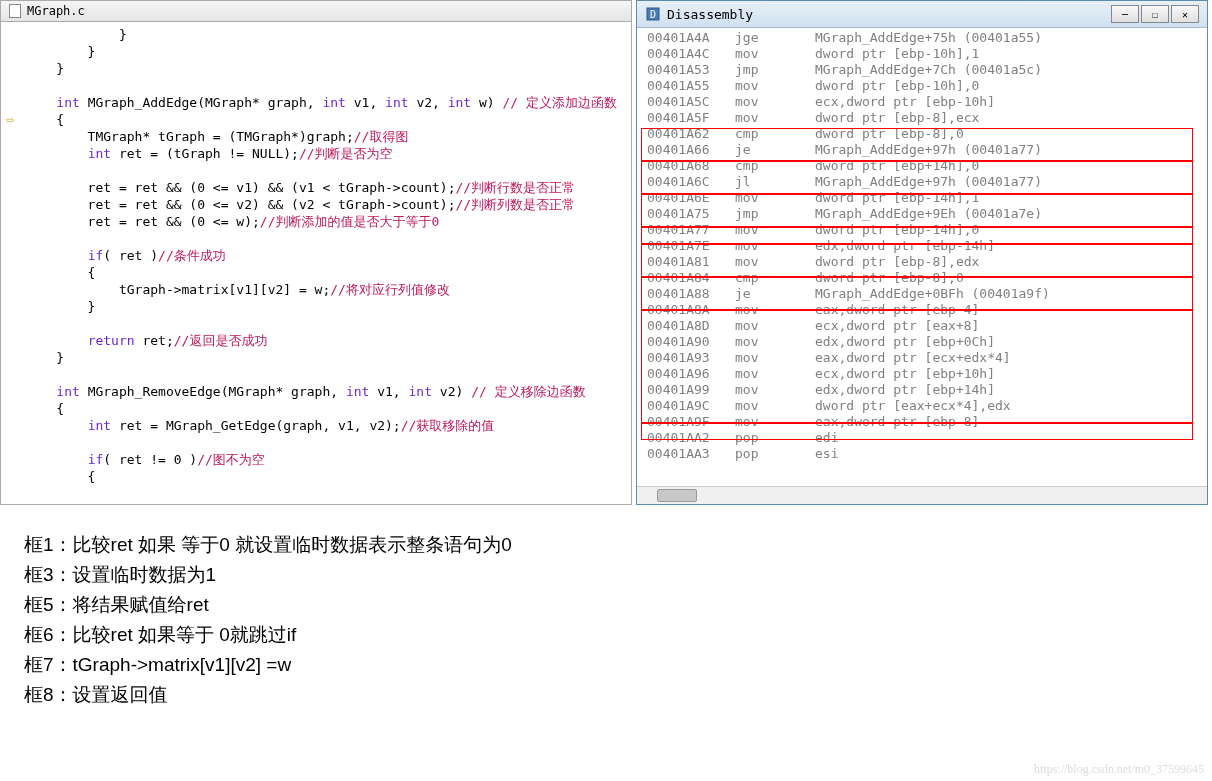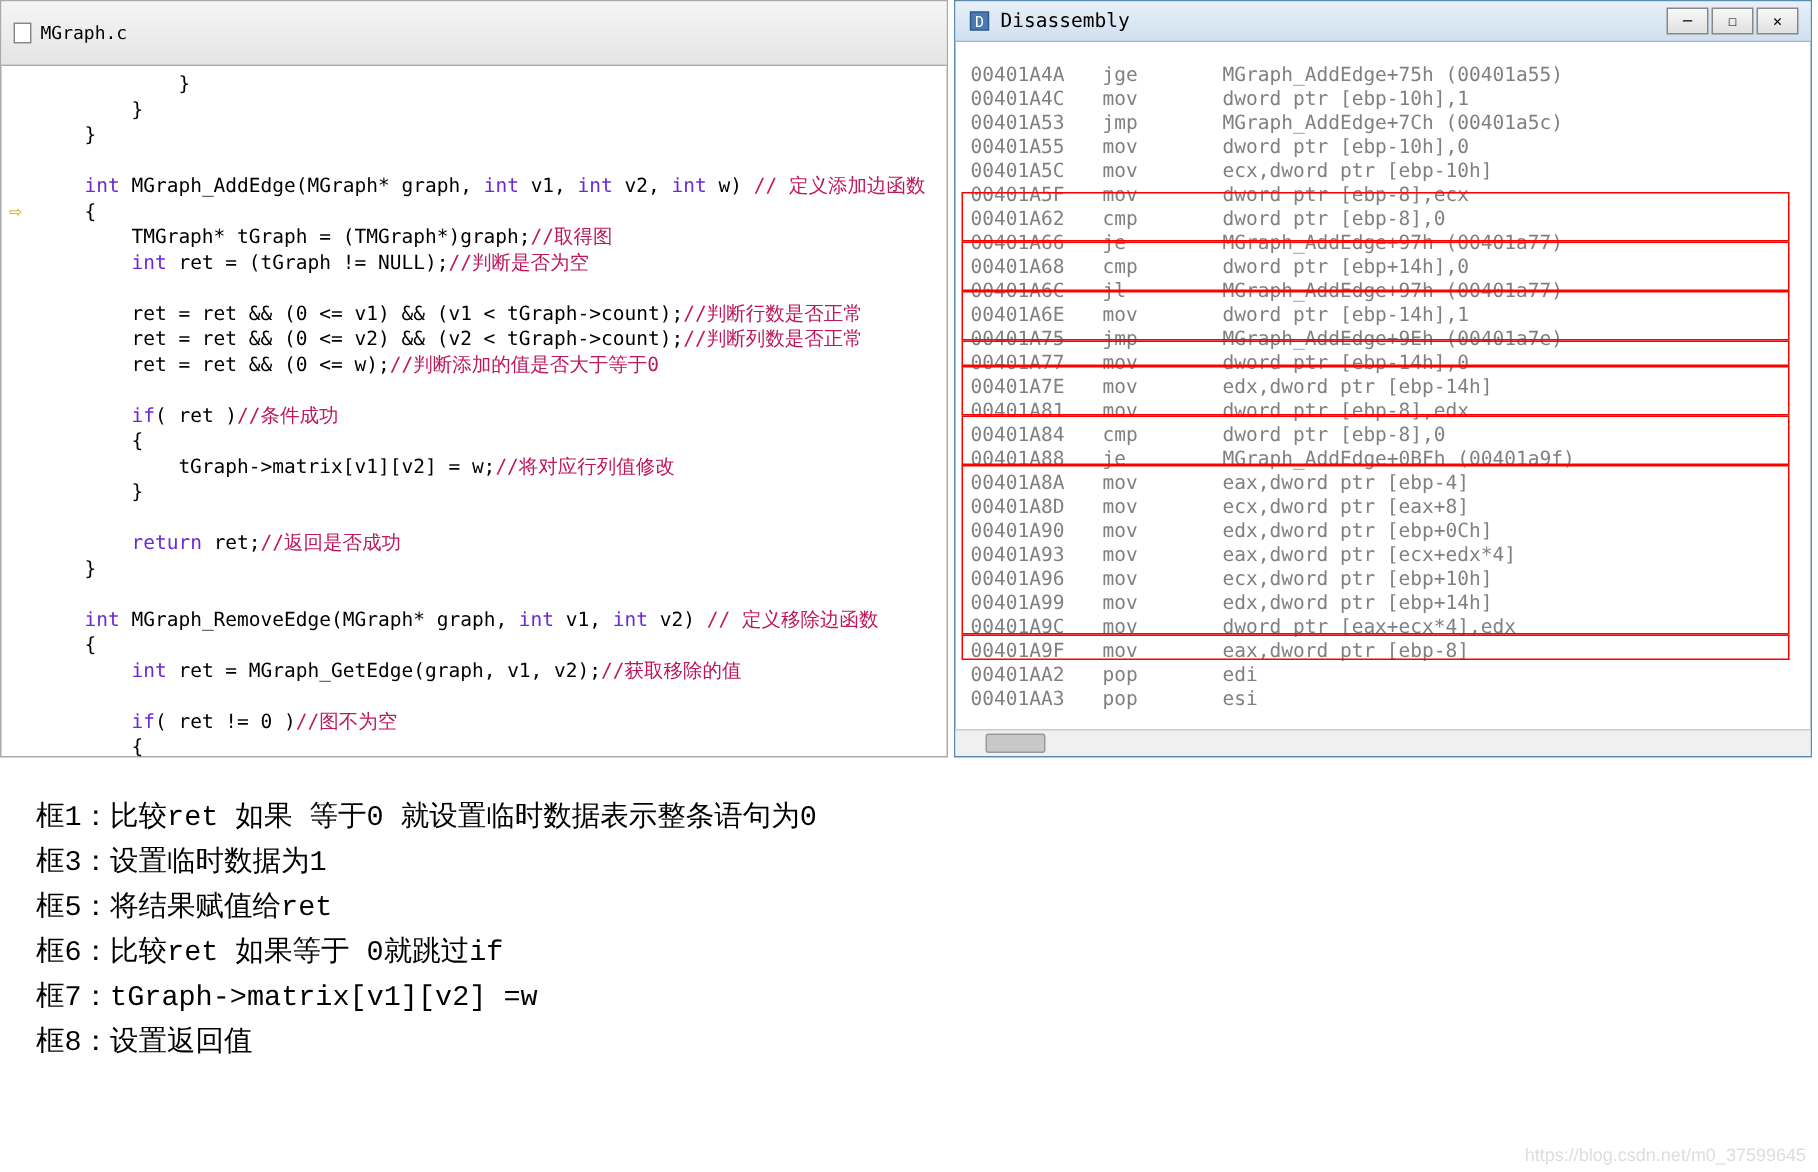--- a/index.html
+++ b/index.html
@@ -1,37 +1,37 @@
 <!DOCTYPE html>
 <html><head>
   <meta charset="utf-8">
   <style>
     * { margin: 0; padding: 0; box-sizing: border-box; }
     body { font-family: "Microsoft YaHei", Consolas, monospace; font-size: 12px; background: #fff; width: 1212px; height: 781px; position: relative; }
     .editor-panel { position: absolute; left: 0; top: 0; width: 632px; height: 505px; background: #fff; border: 1px solid #aaa; }
-    .editor-tab { background: linear-gradient(#f5f5f5, #e5e5e5); border-bottom: 1px solid #aaa; padding: 14px 8px; display: flex; align-items: center; gap: 6px; font-size: 12px; }
+    .editor-tab { background: linear-gradient(#f5f5f5, #e5e5e5); border-bottom: 1px solid #aaa; padding: 3px 8px; display: flex; align-items: center; gap: 6px; font-size: 12px; }
     .editor-tab .file-icon { width: 12px; height: 14px; background: #fff; border: 1px solid #888; display: inline-block; position: relative; }
     .editor-content { padding: 4px 6px 4px 24px; font-family: Consolas, monospace; font-size: 13px; line-height: 17px; white-space: pre; overflow: hidden; position: relative; }
     .kw { color: #6d28d9; }
     .cm { color: #be185d; }
     .indicator { position: absolute; left: 5px; color: #d4a000; font-size: 14px; }
     
     .disasm-panel { position: absolute; left: 636px; top: 0; width: 572px; height: 505px; background: #fff; border: 1px solid #5b8bb0; }
     .disasm-title { background: linear-gradient(#e8f0f8, #d0e0f0); border-bottom: 1px solid #a0b8d0; padding: 4px 8px; display: flex; align-items: center; justify-content: space-between; font-size: 13px; }
     .disasm-title-left { display: flex; align-items: center; gap: 6px; }
     .disasm-icon { width: 16px; height: 16px; display: inline-flex; align-items: center; justify-content: center; }
     .window-controls { display: flex; gap: 2px; }
     .window-controls span { width: 28px; height: 18px; border: 1px solid #888; background: linear-gradient(#f8f8f8, #e0e0e0); display: inline-flex; align-items: center; justify-content: center; font-size: 10px; }
-    .disasm-content { padding: 15px 10px; font-family: Consolas, monospace; font-size: 13px; line-height: 16px; white-space: pre; color: #808080; position: relative; }
+    .disasm-content { padding: 2px 10px; font-family: Consolas, monospace; font-size: 13px; line-height: 16px; white-space: pre; color: #808080; position: relative; }
     .disasm-scrollbar { position: absolute; bottom: 0; left: 0; right: 0; height: 18px; background: #f0f0f0; border-top: 1px solid #ccc; }
     .disasm-scroll-thumb { position: absolute; left: 20px; top: 2px; width: 40px; height: 13px; background: #c8c8c8; border: 1px solid #999; border-radius: 2px; }
     .redbox { border: 1px solid #ff0000; position: absolute; pointer-events: none; }
     
-    .annotations { position: absolute; left: 24px; top: 530px; font-size: 19px; line-height: 30px; font-family: Liberation Mono, monospace; color: #000; }
-    .watermark { position: absolute; bottom: 4px; right: 8px; font-size: 12px; color: #ddd; font-family: Liberation Sans, sans-serif; }
+    .annotations { position: absolute; left: 24px; top: 530px; font-size: 19px; line-height: 30px; font-family: Liberation Sans, sans-serif; color: #000; }
+    .watermark { position: absolute; bottom: 4px; right: 8px; font-size: 12px; color: #ddd; font-family: Liberation Serif, serif; }
     
     .addr { display: inline-block; width: 88px; }
     .mnem { display: inline-block; width: 80px; }
     .oper { display: inline-block; }
   </style>
 </head>
 <body>
 
 <div class="editor-panel">
   <div class="editor-tab">

